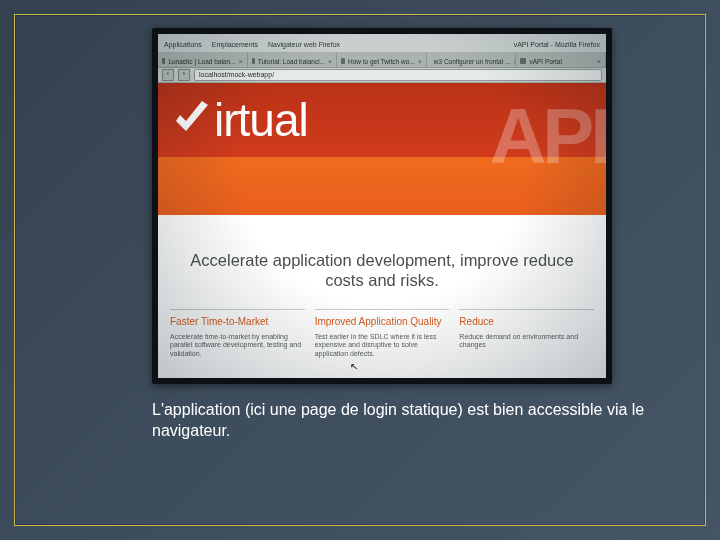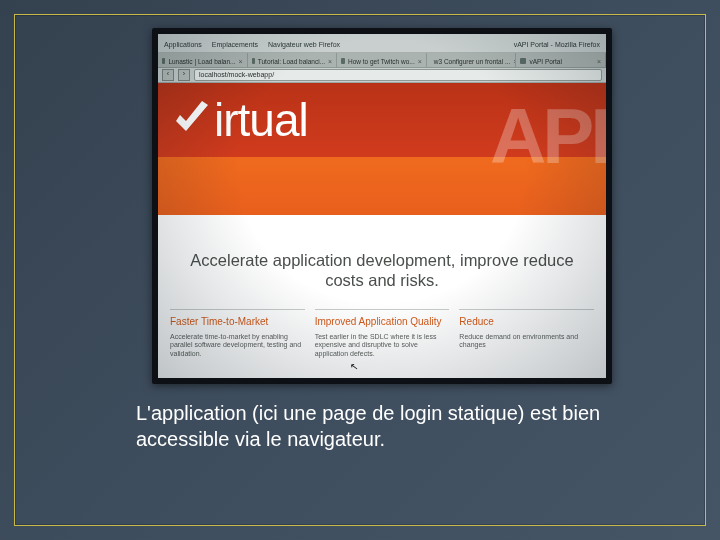--- a/index.html
+++ b/index.html
@@ -216,24 +216,24 @@
     position: absolute;
     left: 192px;
     bottom: 6px;
     font-size: 10px;
     color: #0c0f0e;
     transform: rotate(-8deg);
     text-shadow: 0 1px 1px rgba(255,255,255,0.3);
   }
   .caption {
     position: absolute;
-    left: 136px;
+    left: 152px;
     top: 400px;
     width: 510px;
-    font-size: 20px;
+    font-size: 16px;
     color: #ffffff;
     line-height: 1.3;
   }
 </style>
 </head>
 <body>
 
 <div class="slide">
   <div class="frame"></div>
 

